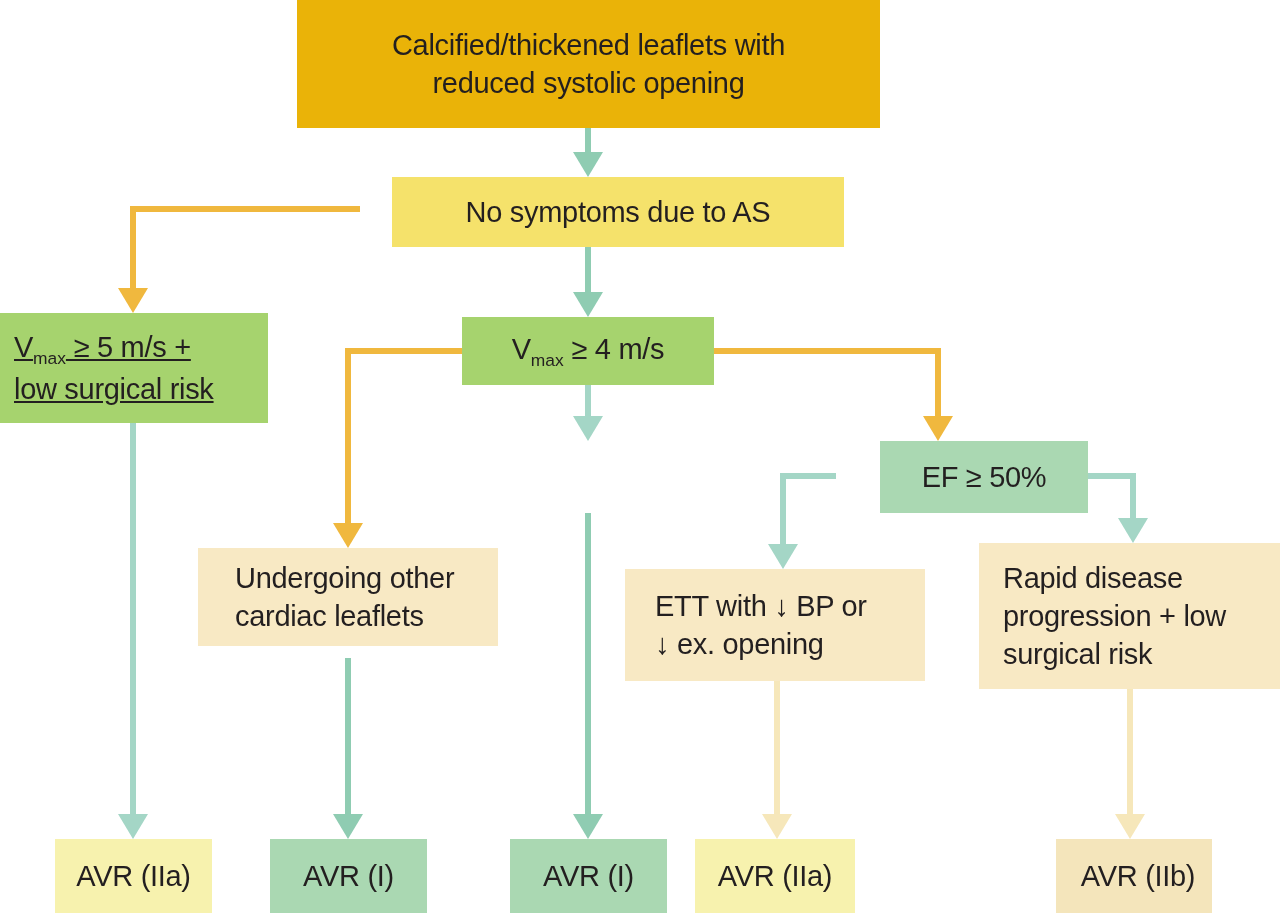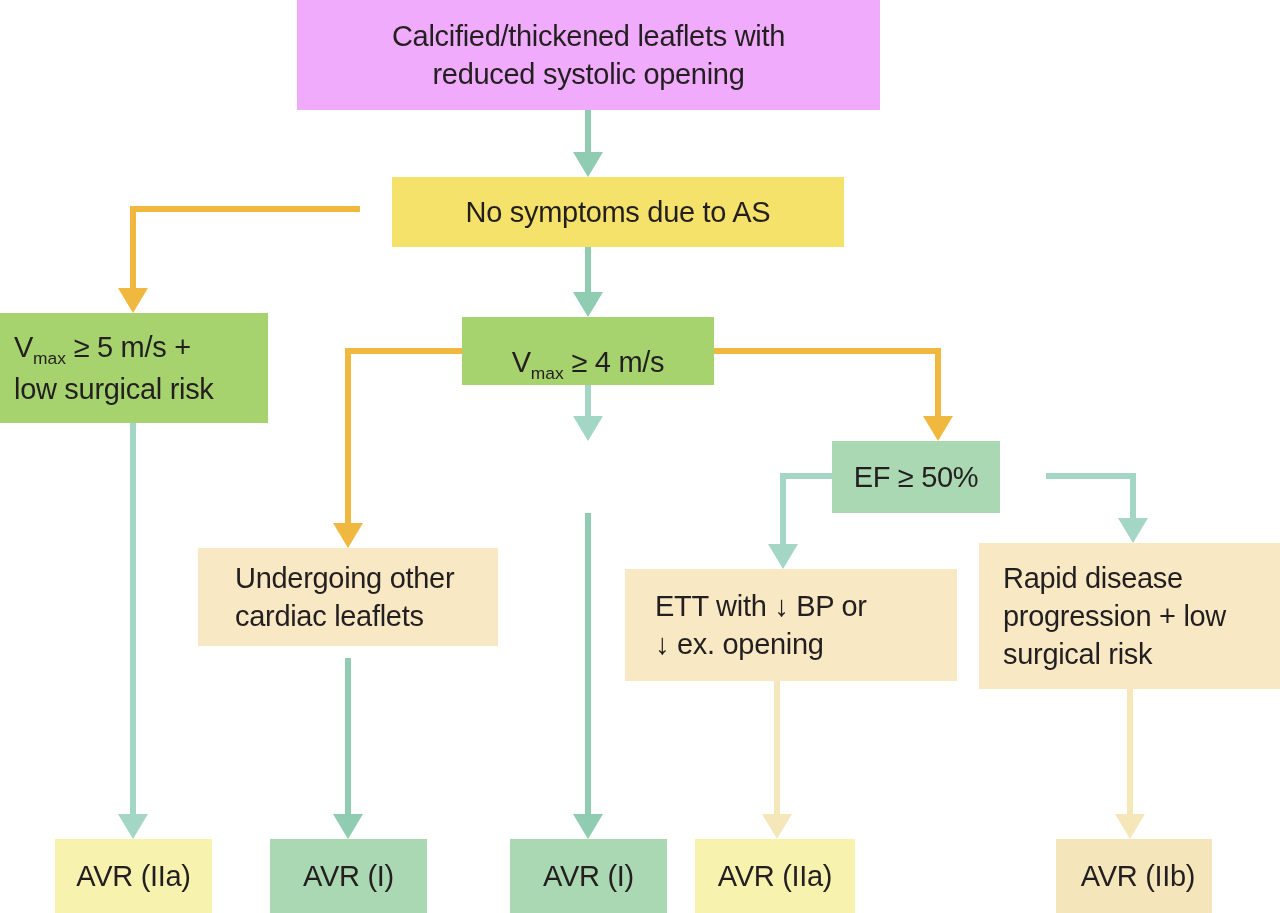--- a/index.html
+++ b/index.html
@@ -67,42 +67,42 @@
       <polygon points="573,814 603,814 588,839" fill="#8fccb2"></polygon>
       <polyline points="836,476 783,476 783,546" fill="none" stroke="#a4d6c6" stroke-width="6" stroke-linejoin="miter"></polyline>
       <polygon points="768,544 798,544 783,569" fill="#a4d6c6"></polygon>
       <polyline points="1046,476 1133,476 1133,520" fill="none" stroke="#a4d6c6" stroke-width="6" stroke-linejoin="miter"></polyline>
       <polygon points="1118,518 1148,518 1133,543" fill="#a4d6c6"></polygon>
       <polyline points="777,681 777,816" fill="none" stroke="#f6e7ba" stroke-width="6" stroke-linejoin="miter"></polyline>
       <polygon points="762,814 792,814 777,839" fill="#f6e7ba"></polygon>
       <polyline points="1130,689 1130,816" fill="none" stroke="#f6e7ba" stroke-width="6" stroke-linejoin="miter"></polyline>
       <polygon points="1115,814 1145,814 1130,839" fill="#f6e7ba"></polygon>
     </svg>
-    <div class="node center" style="left: 297px; top: 0px; width: 583px; height: 110px; background: #f0abfc;">
+    <div class="node center" style="left: 297px; top: 0px; width: 583px; height: 128px; background: #eab308;">
       <div class="line"><span>Calcified/thickened leaflets with</span></div>
       <div class="line"><span>reduced systolic opening</span></div>
     </div>
     <div class="node center" style="left: 360px; top: 177px; width: 452px; height: 70px; background: rgb(245, 226, 107); margin-left: 32px;">
       <div class="line"><span>No symptoms due to AS</span></div>
     </div>
-    <div class="node left" style="left: 0px; top: 313px; width: 268px; height: 110px; background: rgb(166, 211, 110); padding-left: 14px;">
+    <div class="node left" style="left: 0px; top: 313px; width: 268px; height: 110px; background: rgb(166, 211, 110); padding-left: 14px; text-decoration: underline;">
       <div class="line"><span>V</span><span class="sub">max</span><span> ≥ 5 m/s +</span></div>
       <div class="line"><span>low surgical risk</span></div>
     </div>
-    <div class="node center" style="left: 462px; top: 317px; width: 252px; height: 68px; background: rgb(166, 211, 110); justify-content: flex-end;">
+    <div class="node center" style="left: 462px; top: 317px; width: 252px; height: 68px; background: rgb(166, 211, 110);">
       <div class="line"><span>V</span><span class="sub">max</span><span> ≥ 4 m/s</span></div>
     </div>
-    <div class="node center" style="left: 832px; top: 441px; width: 168px; height: 72px; background: rgb(170, 216, 178);">
+    <div class="node center" style="left: 880px; top: 441px; width: 208px; height: 72px; background: rgb(170, 216, 178);">
       <div class="line"><span>EF ≥ 50%</span></div>
     </div>
     <div class="node left" style="left: 198px; top: 548px; width: 300px; height: 98px; background: rgb(248, 233, 196); padding-left: 37px;">
       <div class="line"><span>Undergoing other</span></div>
       <div class="line"><span>cardiac leaflets</span></div>
     </div>
-    <div class="node left" style="left: 625px; top: 569px; width: 332px; height: 112px; background: rgb(248, 233, 196); padding-left: 30px;">
+    <div class="node left" style="left: 625px; top: 569px; width: 300px; height: 112px; background: rgb(248, 233, 196); padding-left: 30px;">
       <div class="line"><span>ETT with ↓ BP or</span></div>
       <div class="line"><span>↓ ex. opening</span></div>
     </div>
     <div class="node left" style="left: 979px; top: 543px; width: 301px; height: 146px; background: rgb(248, 233, 196); padding-left: 24px;">
       <div class="line"><span>Rapid disease</span></div>
       <div class="line"><span>progression + low</span></div>
       <div class="line"><span>surgical risk</span></div>
     </div>
     <div class="node center" style="left: 55px; top: 839px; width: 157px; height: 74px; background: rgb(247, 242, 174);">
       <div class="line"><span>AVR (IIa)</span></div>

